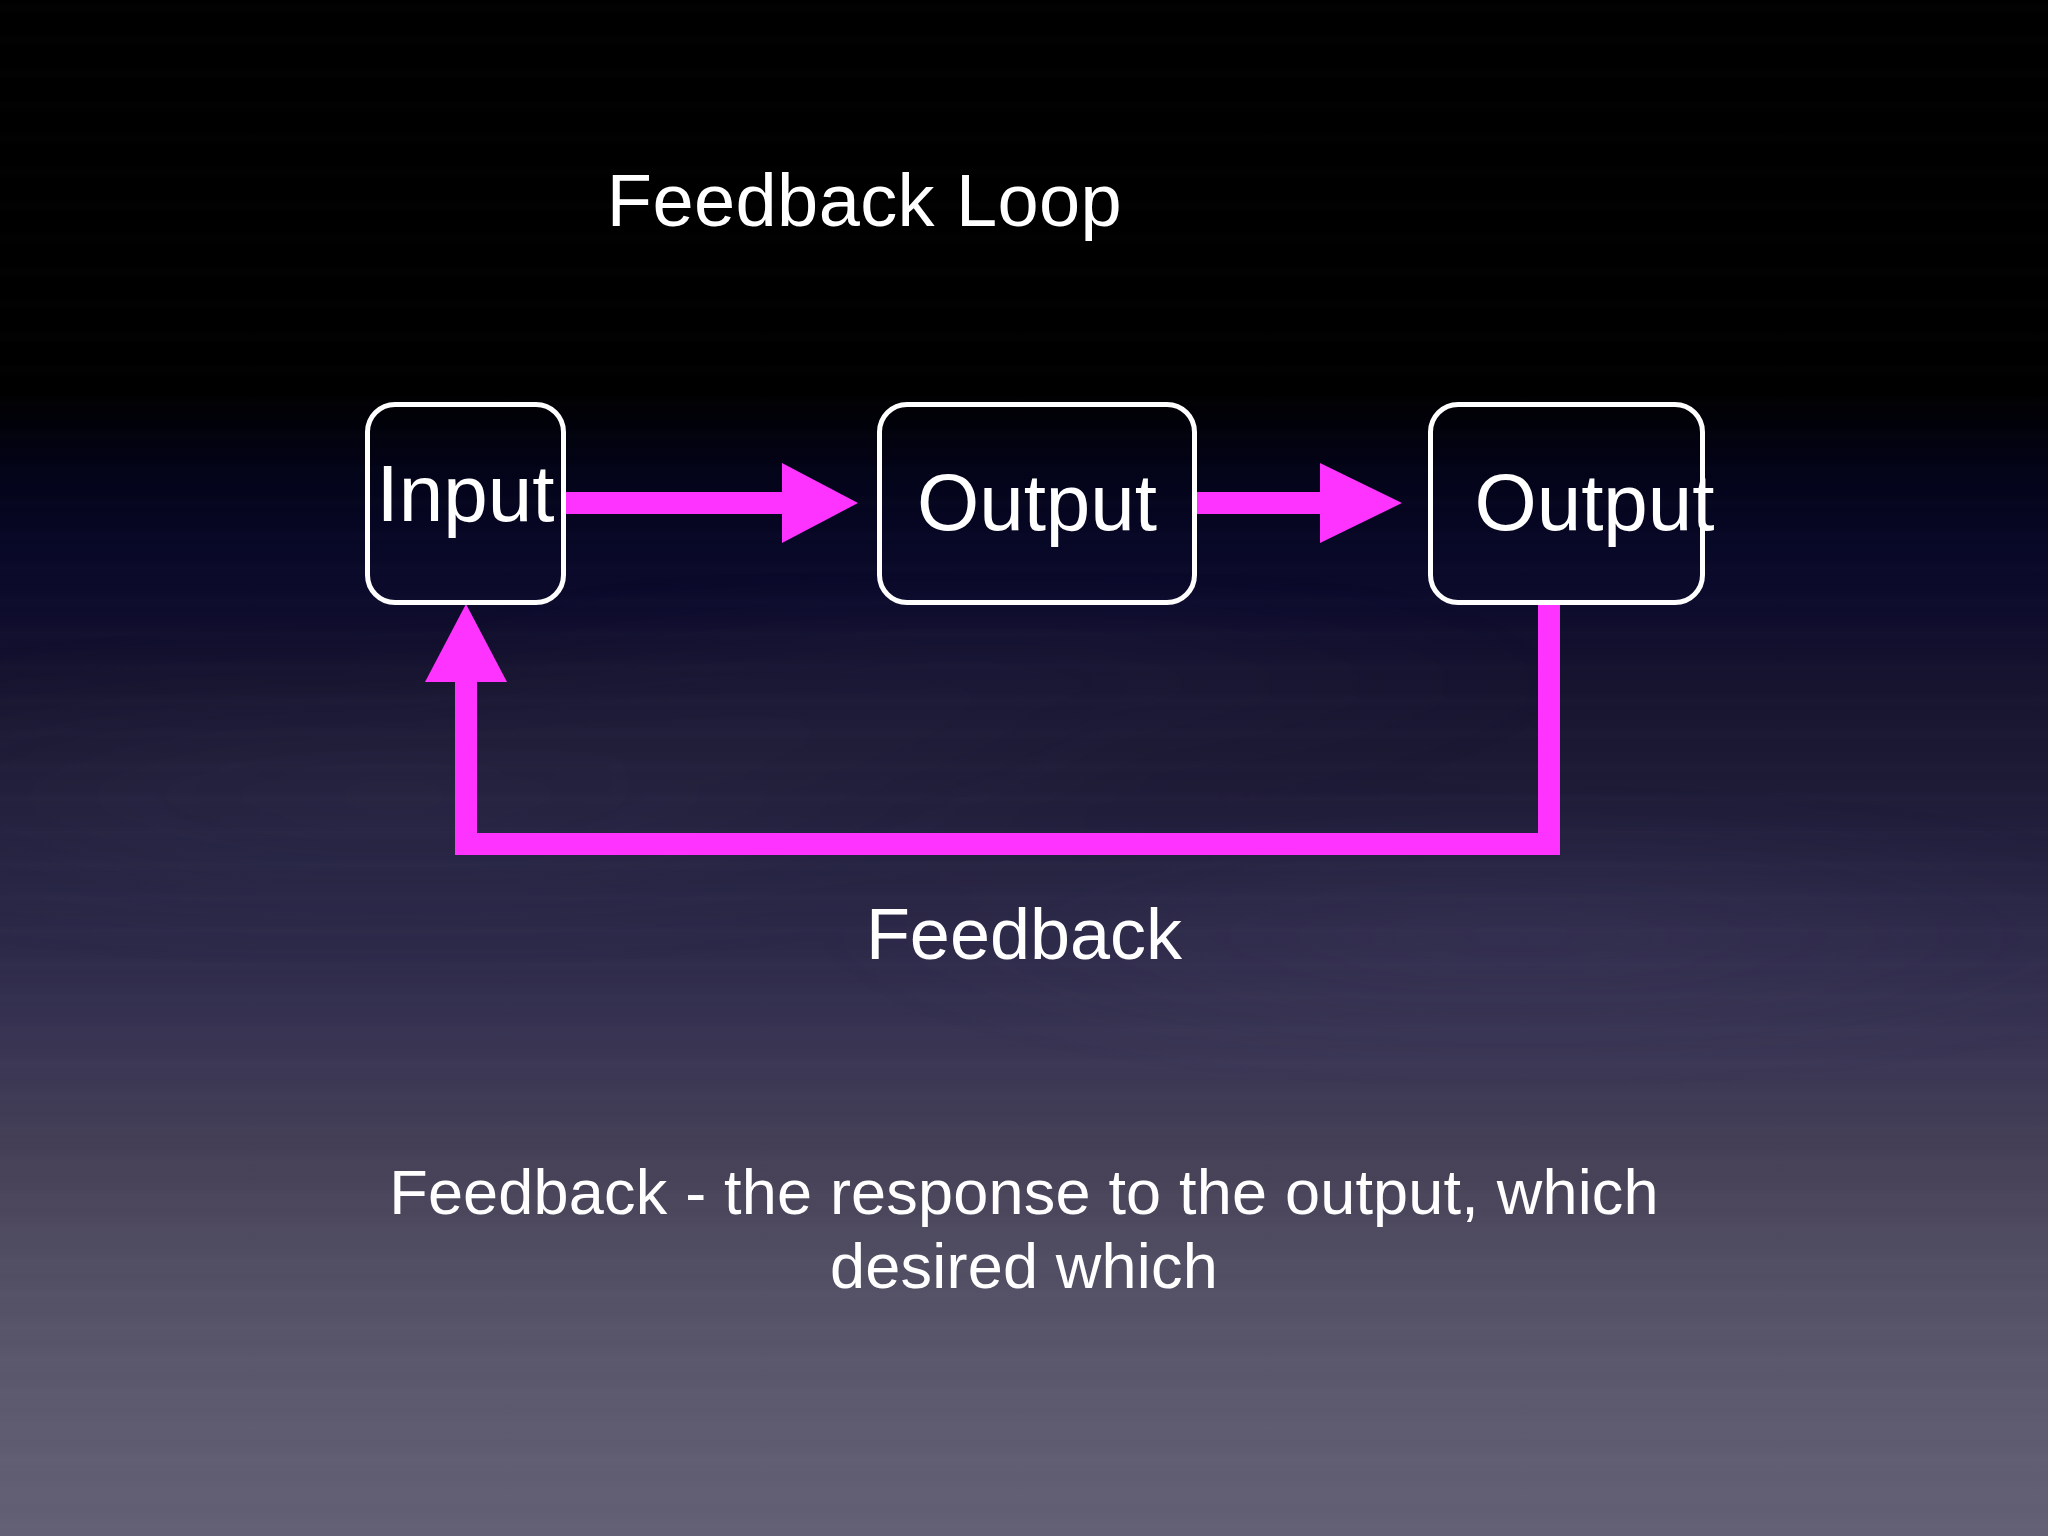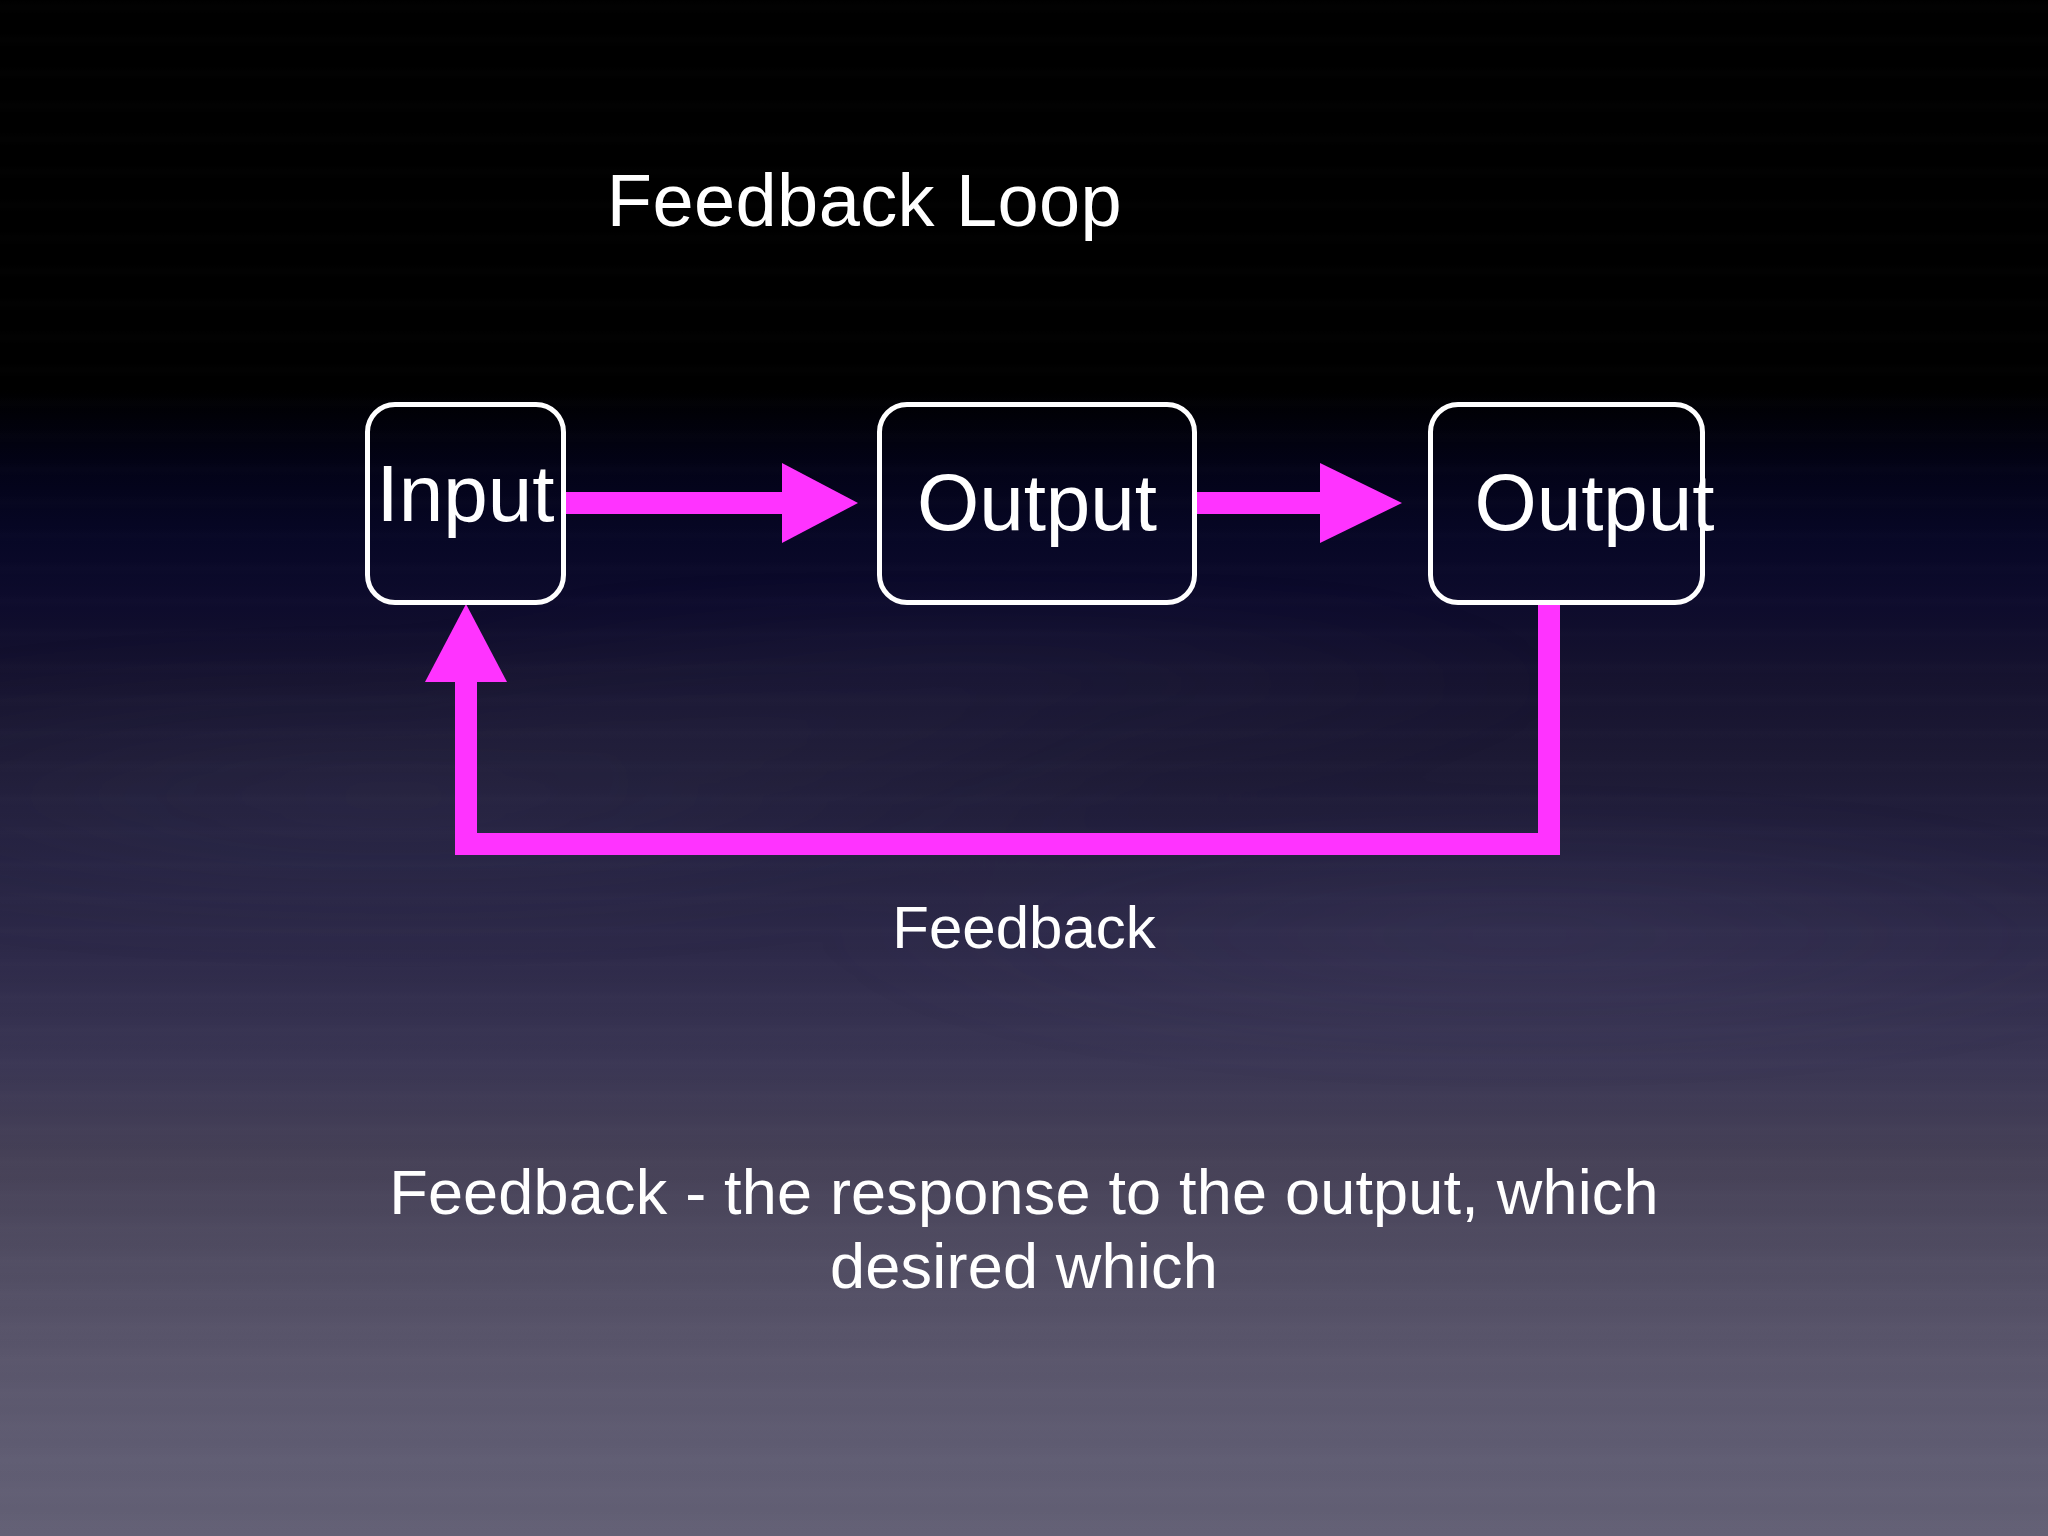--- a/index.html
+++ b/index.html
@@ -121,21 +121,21 @@
   #connectors { z-index: 4; }
 
   
   #loop-label {
     position: absolute;
     left: 0;
     top: 898px;
     width: 2048px;
     text-align: center;
     color: #ffffff;
-    font-size: 60px;
+    font-size: 72px;
     font-weight: 300;
     line-height: 1;
     white-space: nowrap;
     z-index: 6;
   }
 
   
   #caption {
     position: absolute;
     left: 210px;

